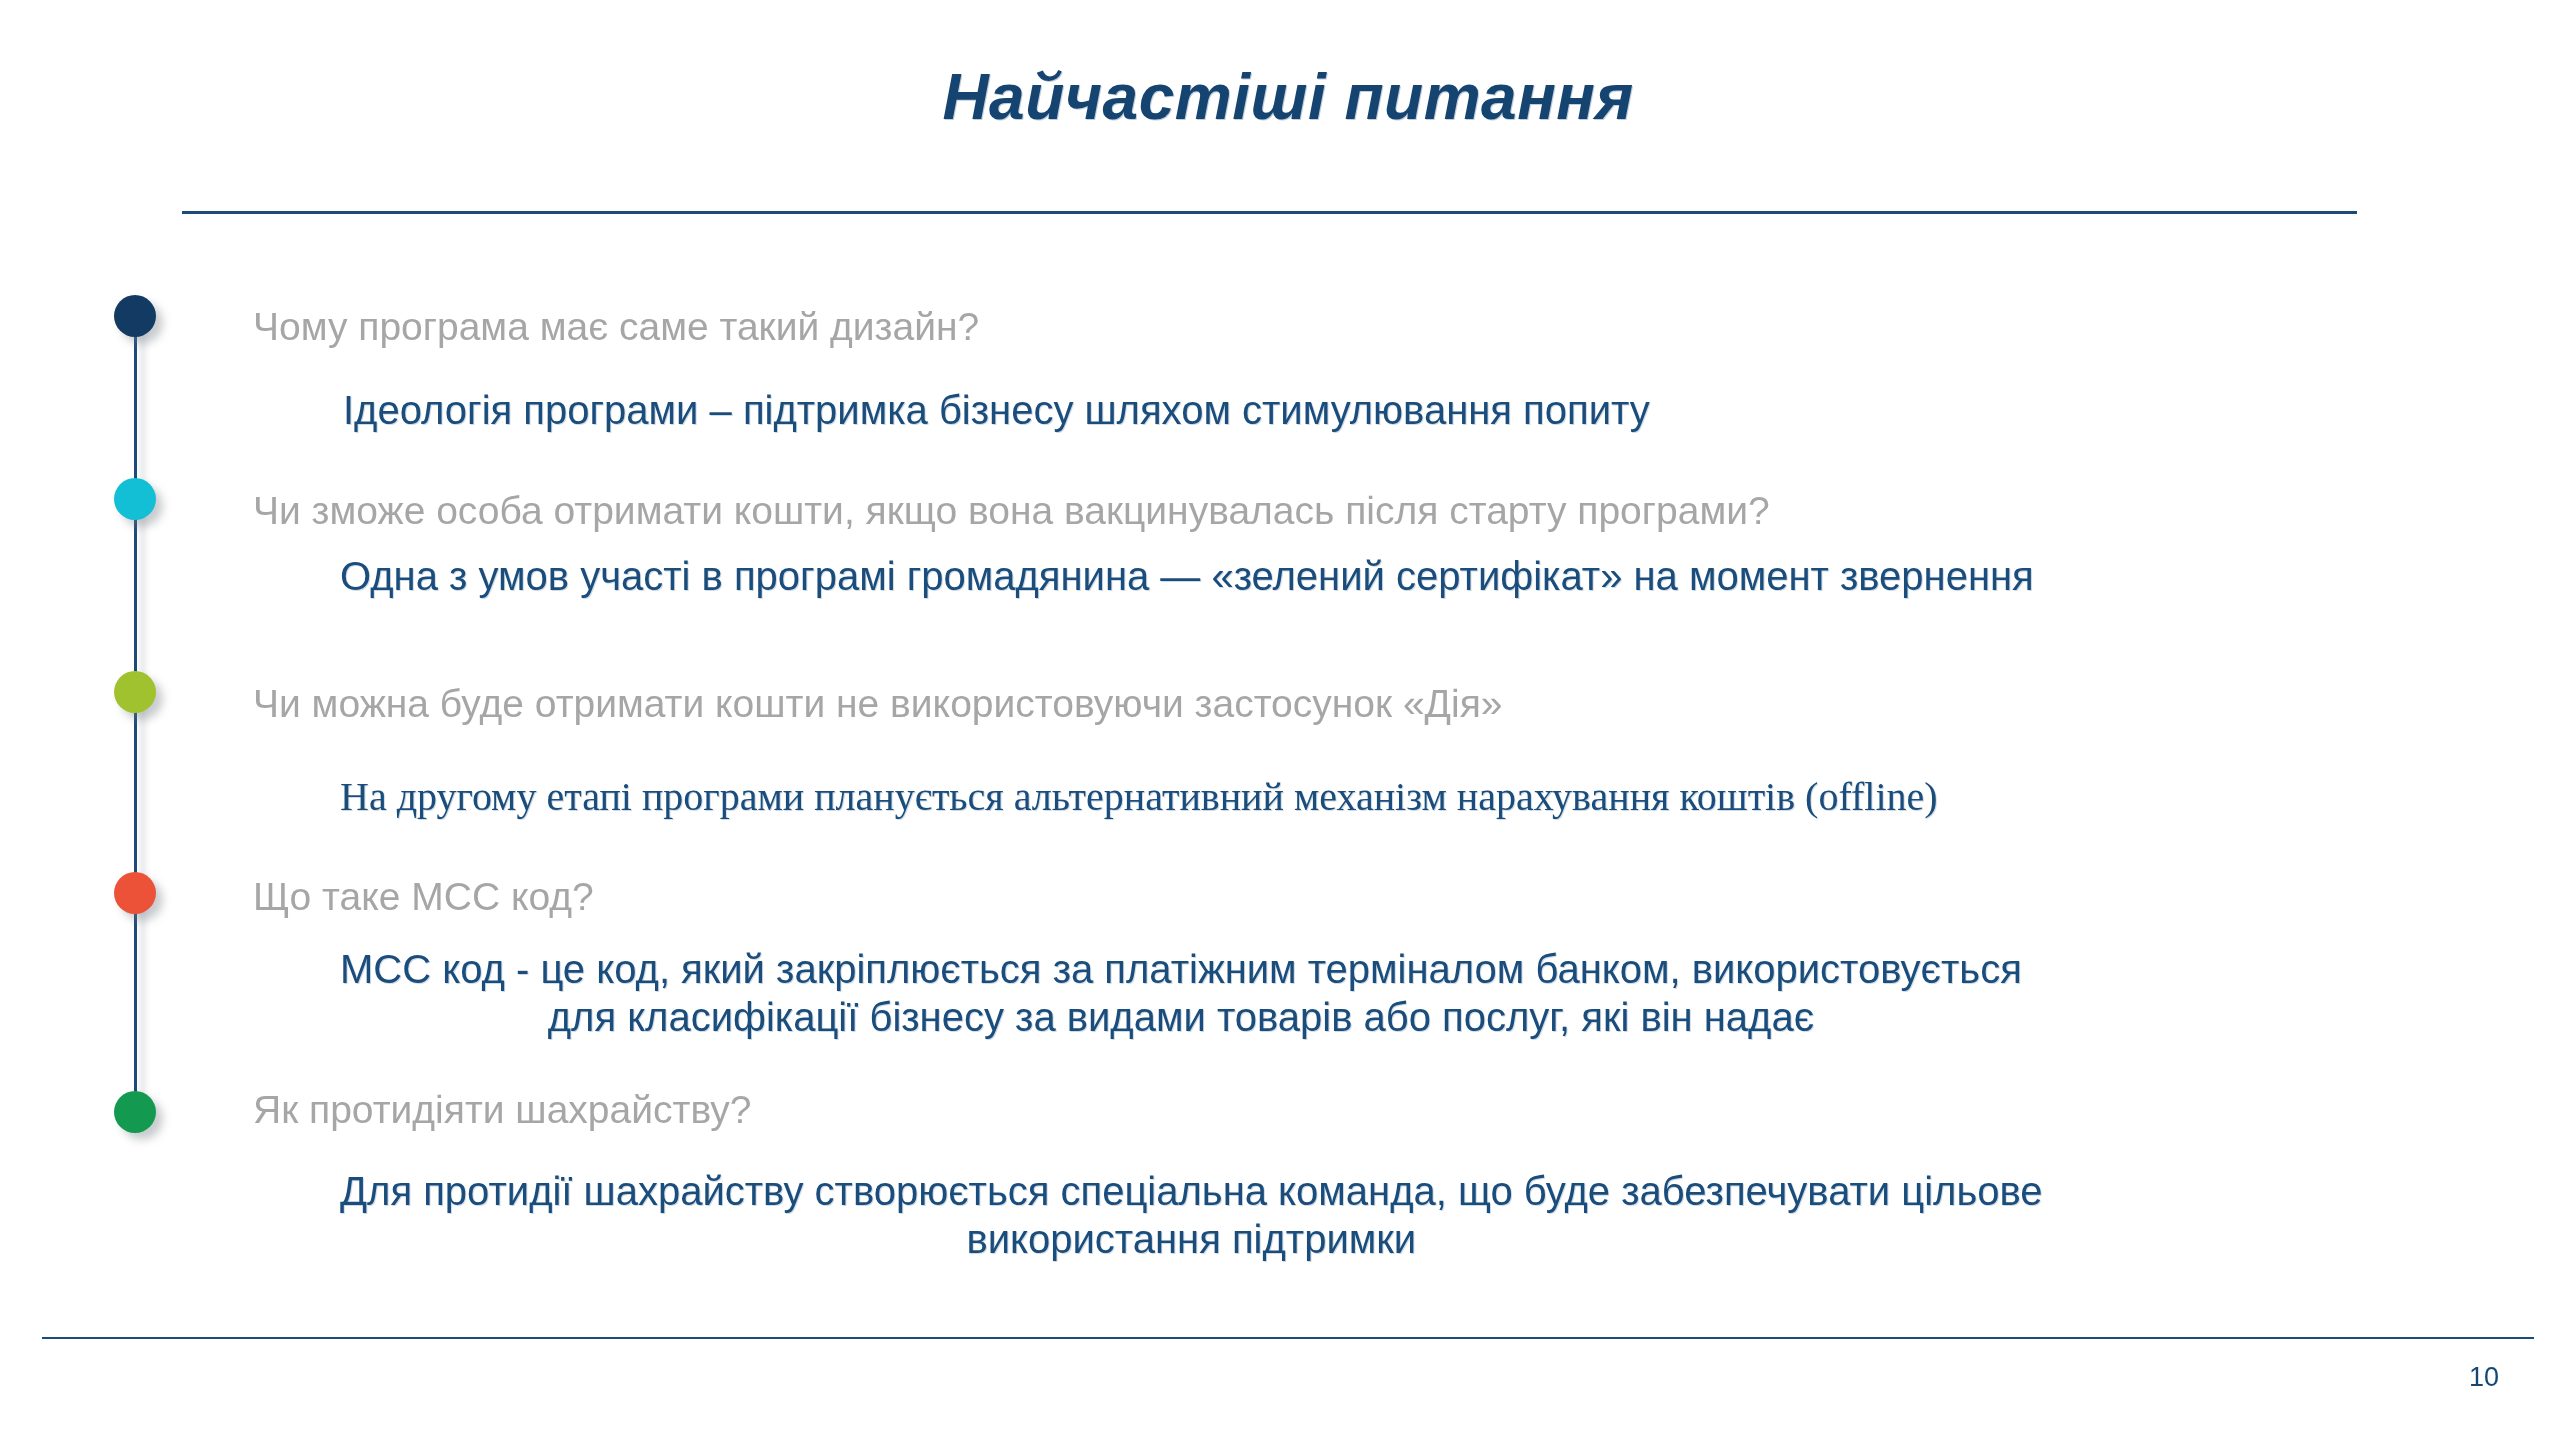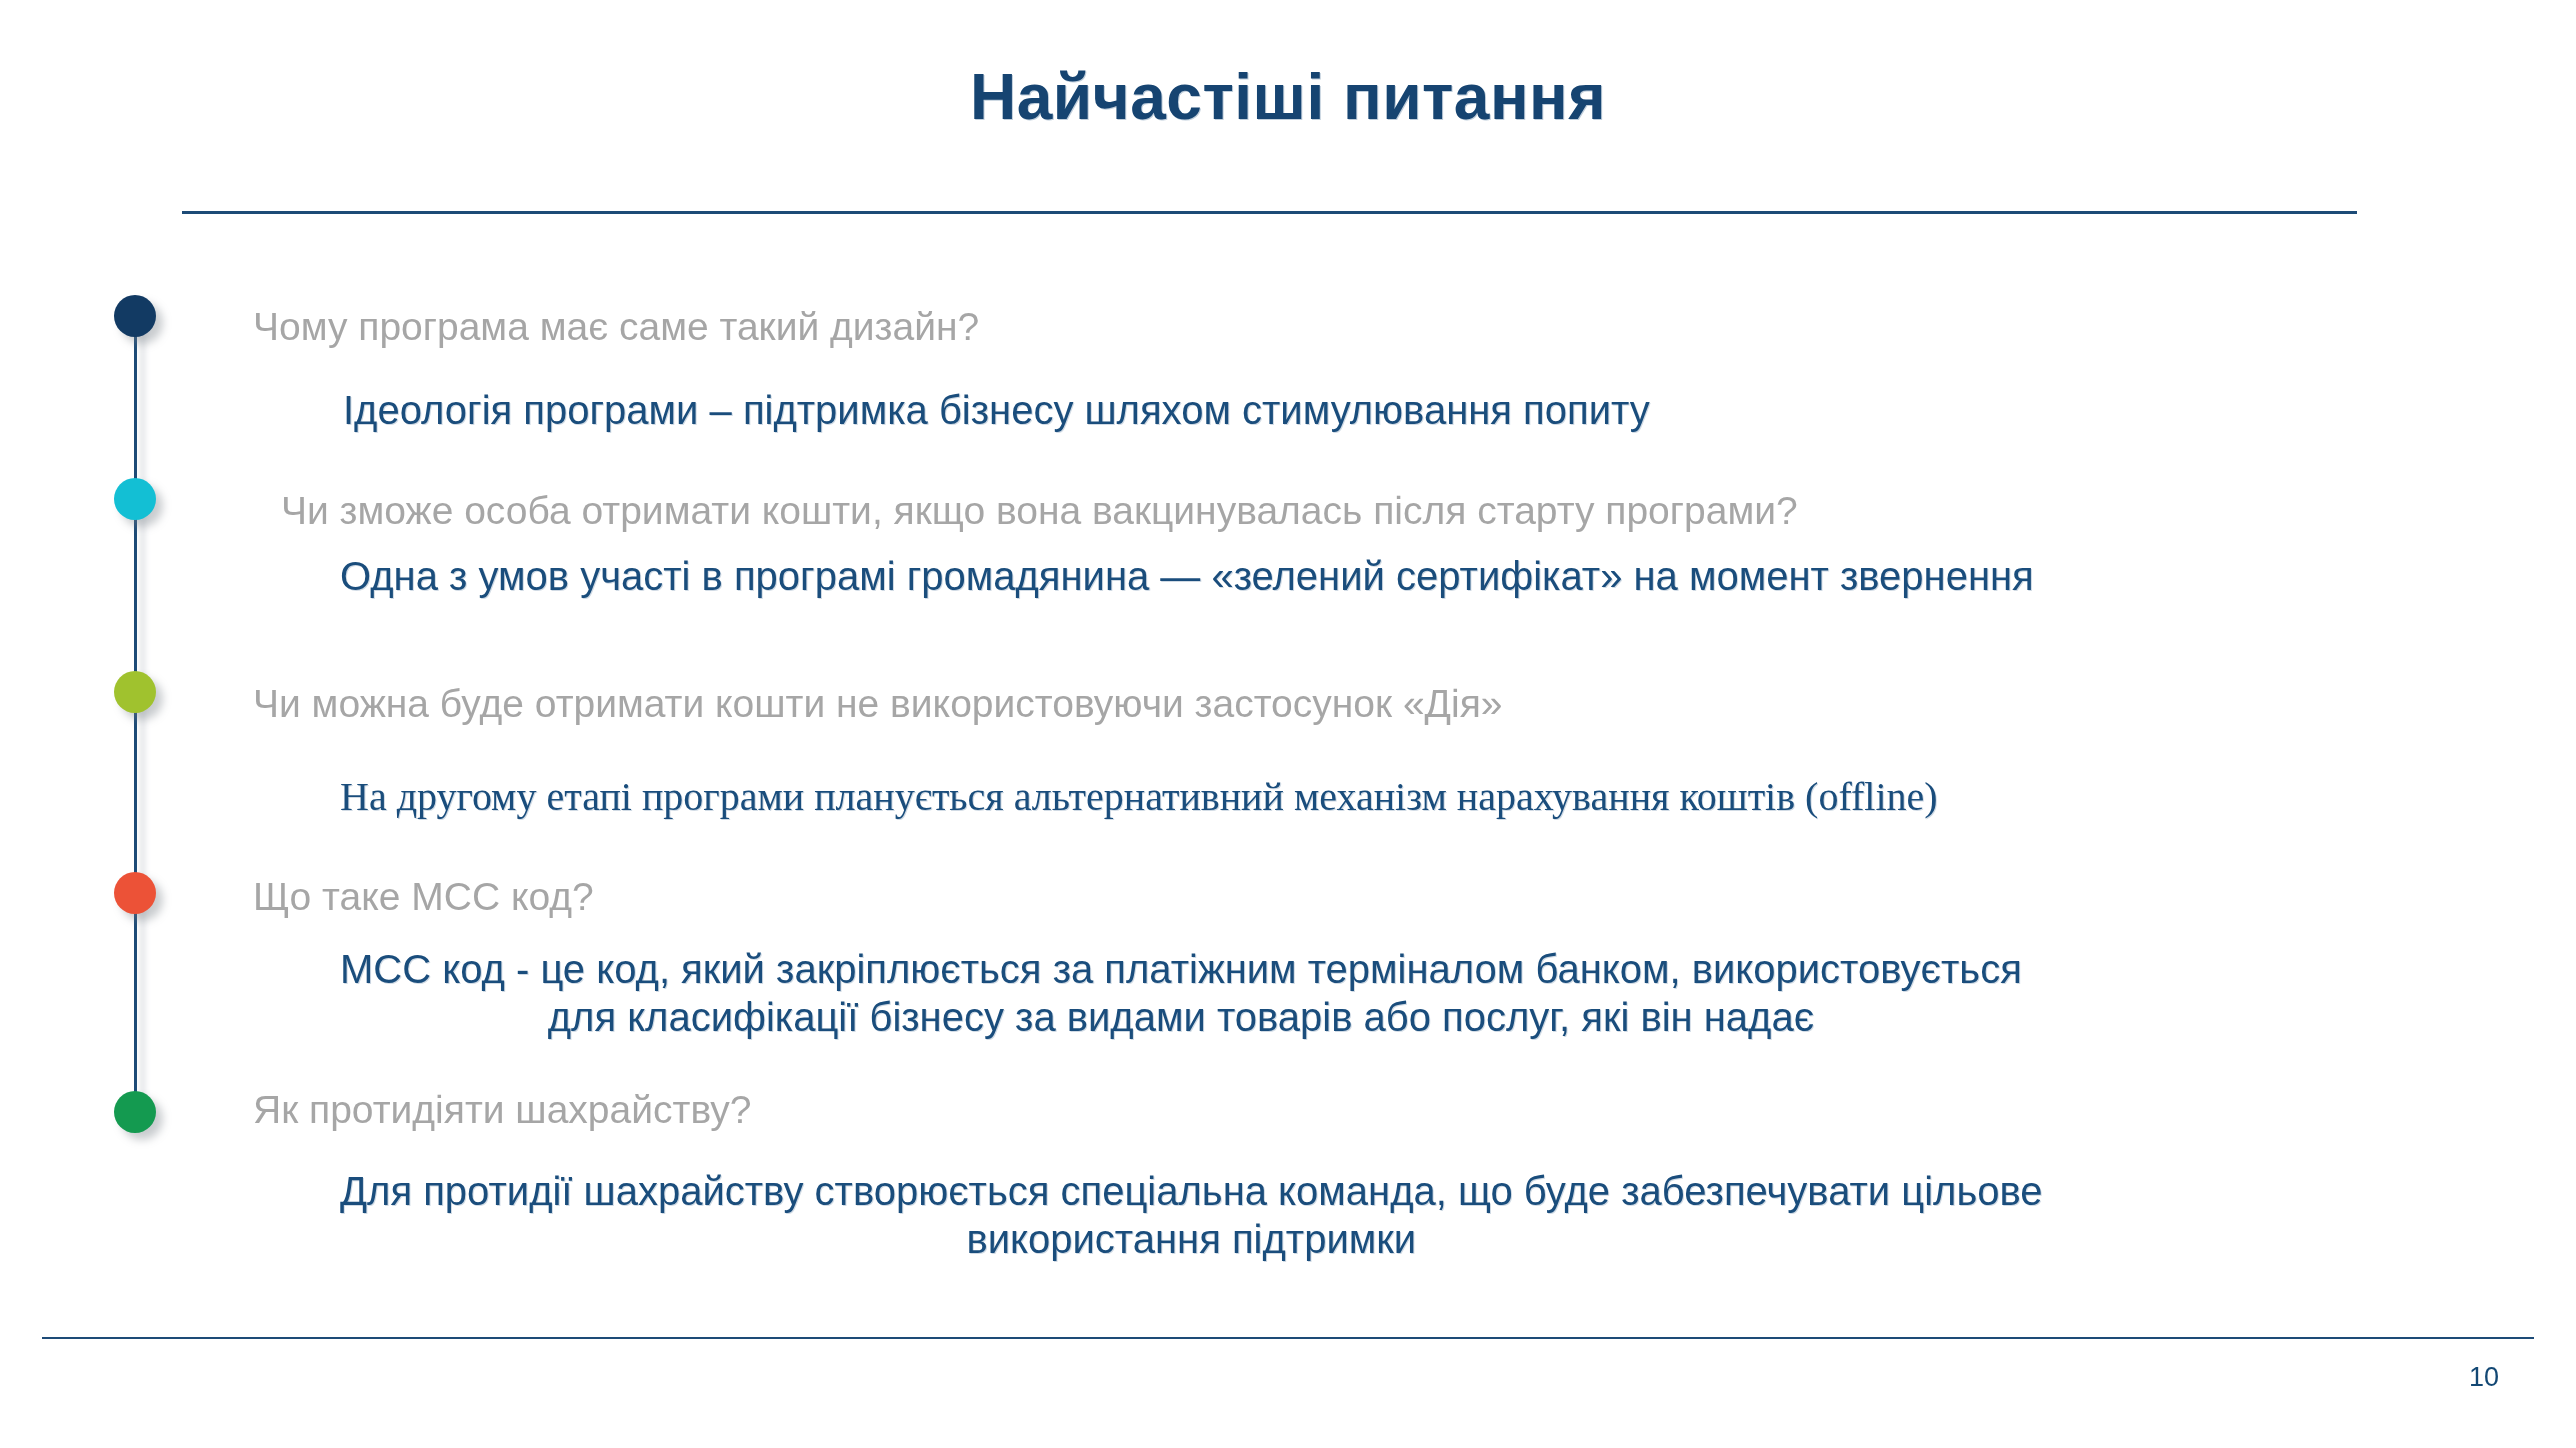--- a/index.html
+++ b/index.html
@@ -27,20 +27,21 @@
     left: 0;
     top: 60px;
     width: 2576px;
     text-align: center;
     font-size: 64px;
     font-weight: bold;
     color: #164471;
     letter-spacing: 0.5px;
     white-space: nowrap;
     text-shadow: 1px 1px 0 rgba(140,165,190,0.55);
+    font-style: italic;
   }
 
   .title-rule {
     position: absolute;
     left: 182px;
     top: 211px;
     width: 2175px;
     height: 2.9px;
     background: #1d4b77;
   }
@@ -124,21 +125,21 @@
   }
   .answer .ln { display: block; }
 
   
   #item-0 { top: 0; }
   #item-0 .bullet   { left: 114px; top: 295px; }
   #item-0 .question { left: 253px; top: 307px; }
   #item-0 .answer   { left: 343px; top: 386px; }
 
   #item-1 .bullet   { left: 114px; top: 478px; }
-  #item-1 .question { left: 253px; top: 491px; margin-left: 28px; }
+  #item-1 .question { left: 253px; top: 491px; }
   #item-1 .answer   { left: 340px; top: 552px; }
 
   #item-2 .bullet   { left: 114px; top: 671px; }
   #item-2 .question { left: 253px; top: 684px; }
   #item-2 .answer   { left: 340px; top: 773px; font-family: Liberation Serif, serif; }
 
   #item-3 .bullet   { left: 114px; top: 872px; }
   #item-3 .question { left: 253px; top: 877px; }
   #item-3 .answer   { left: 340px; top: 945px; }
 

